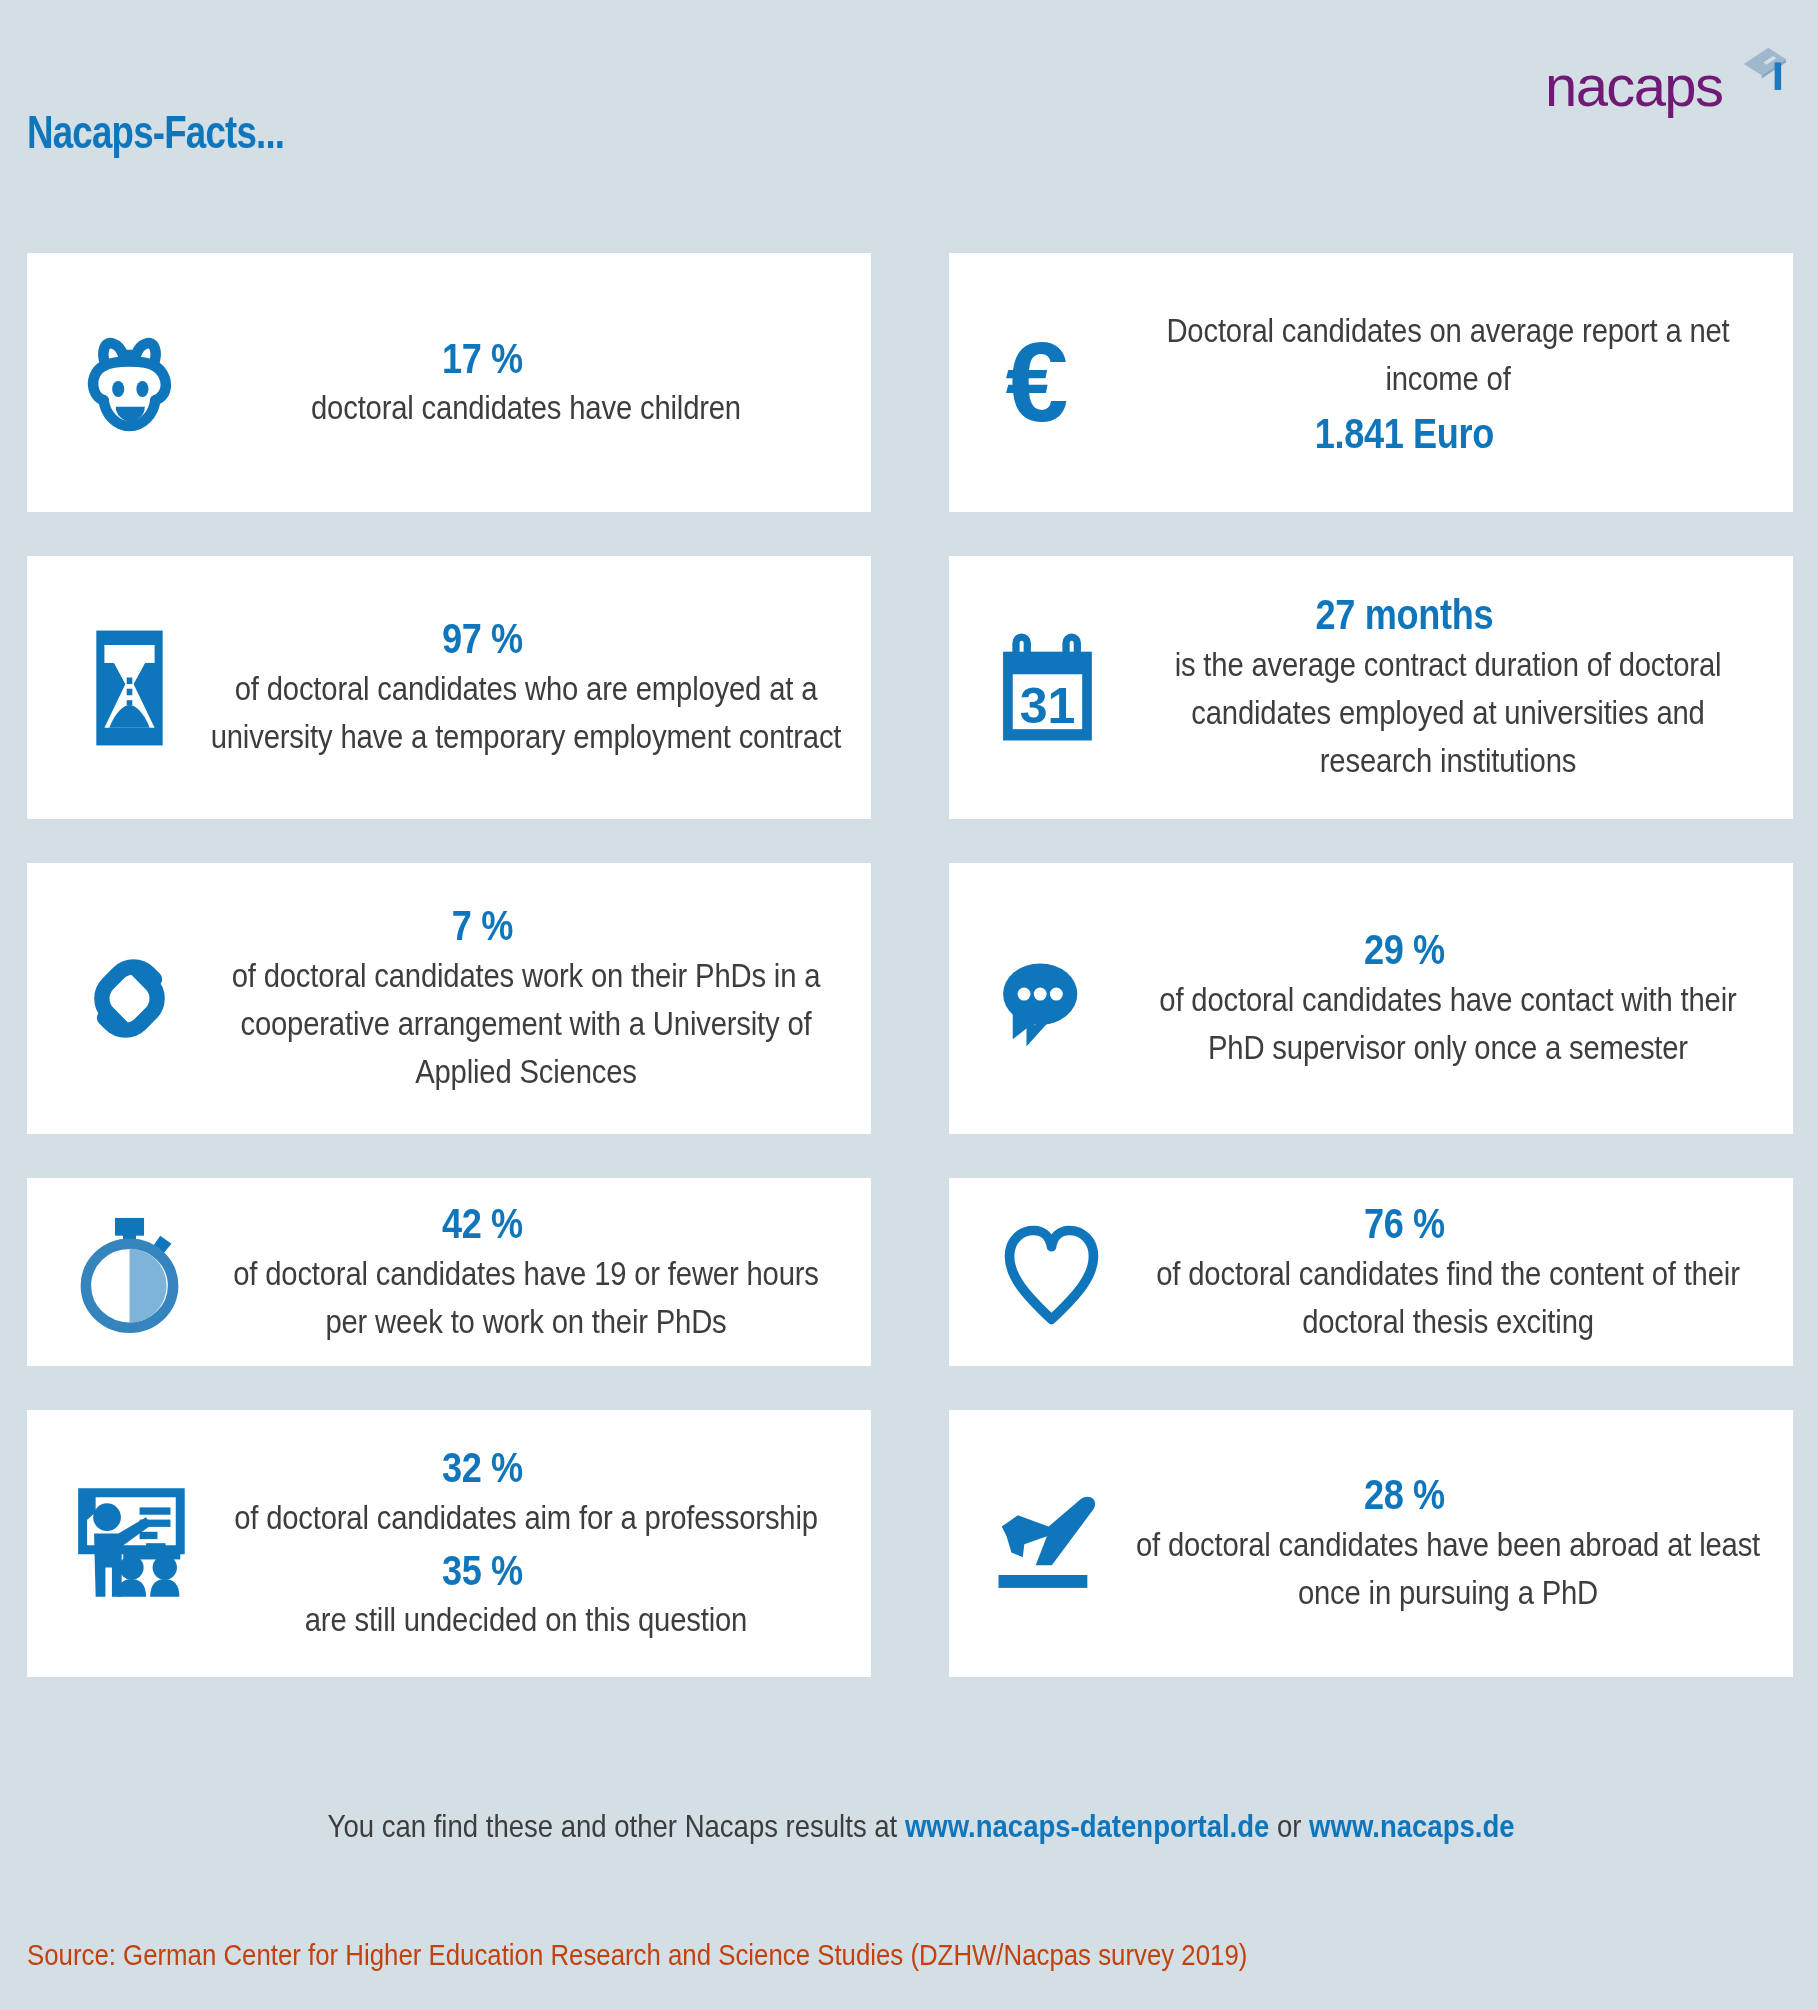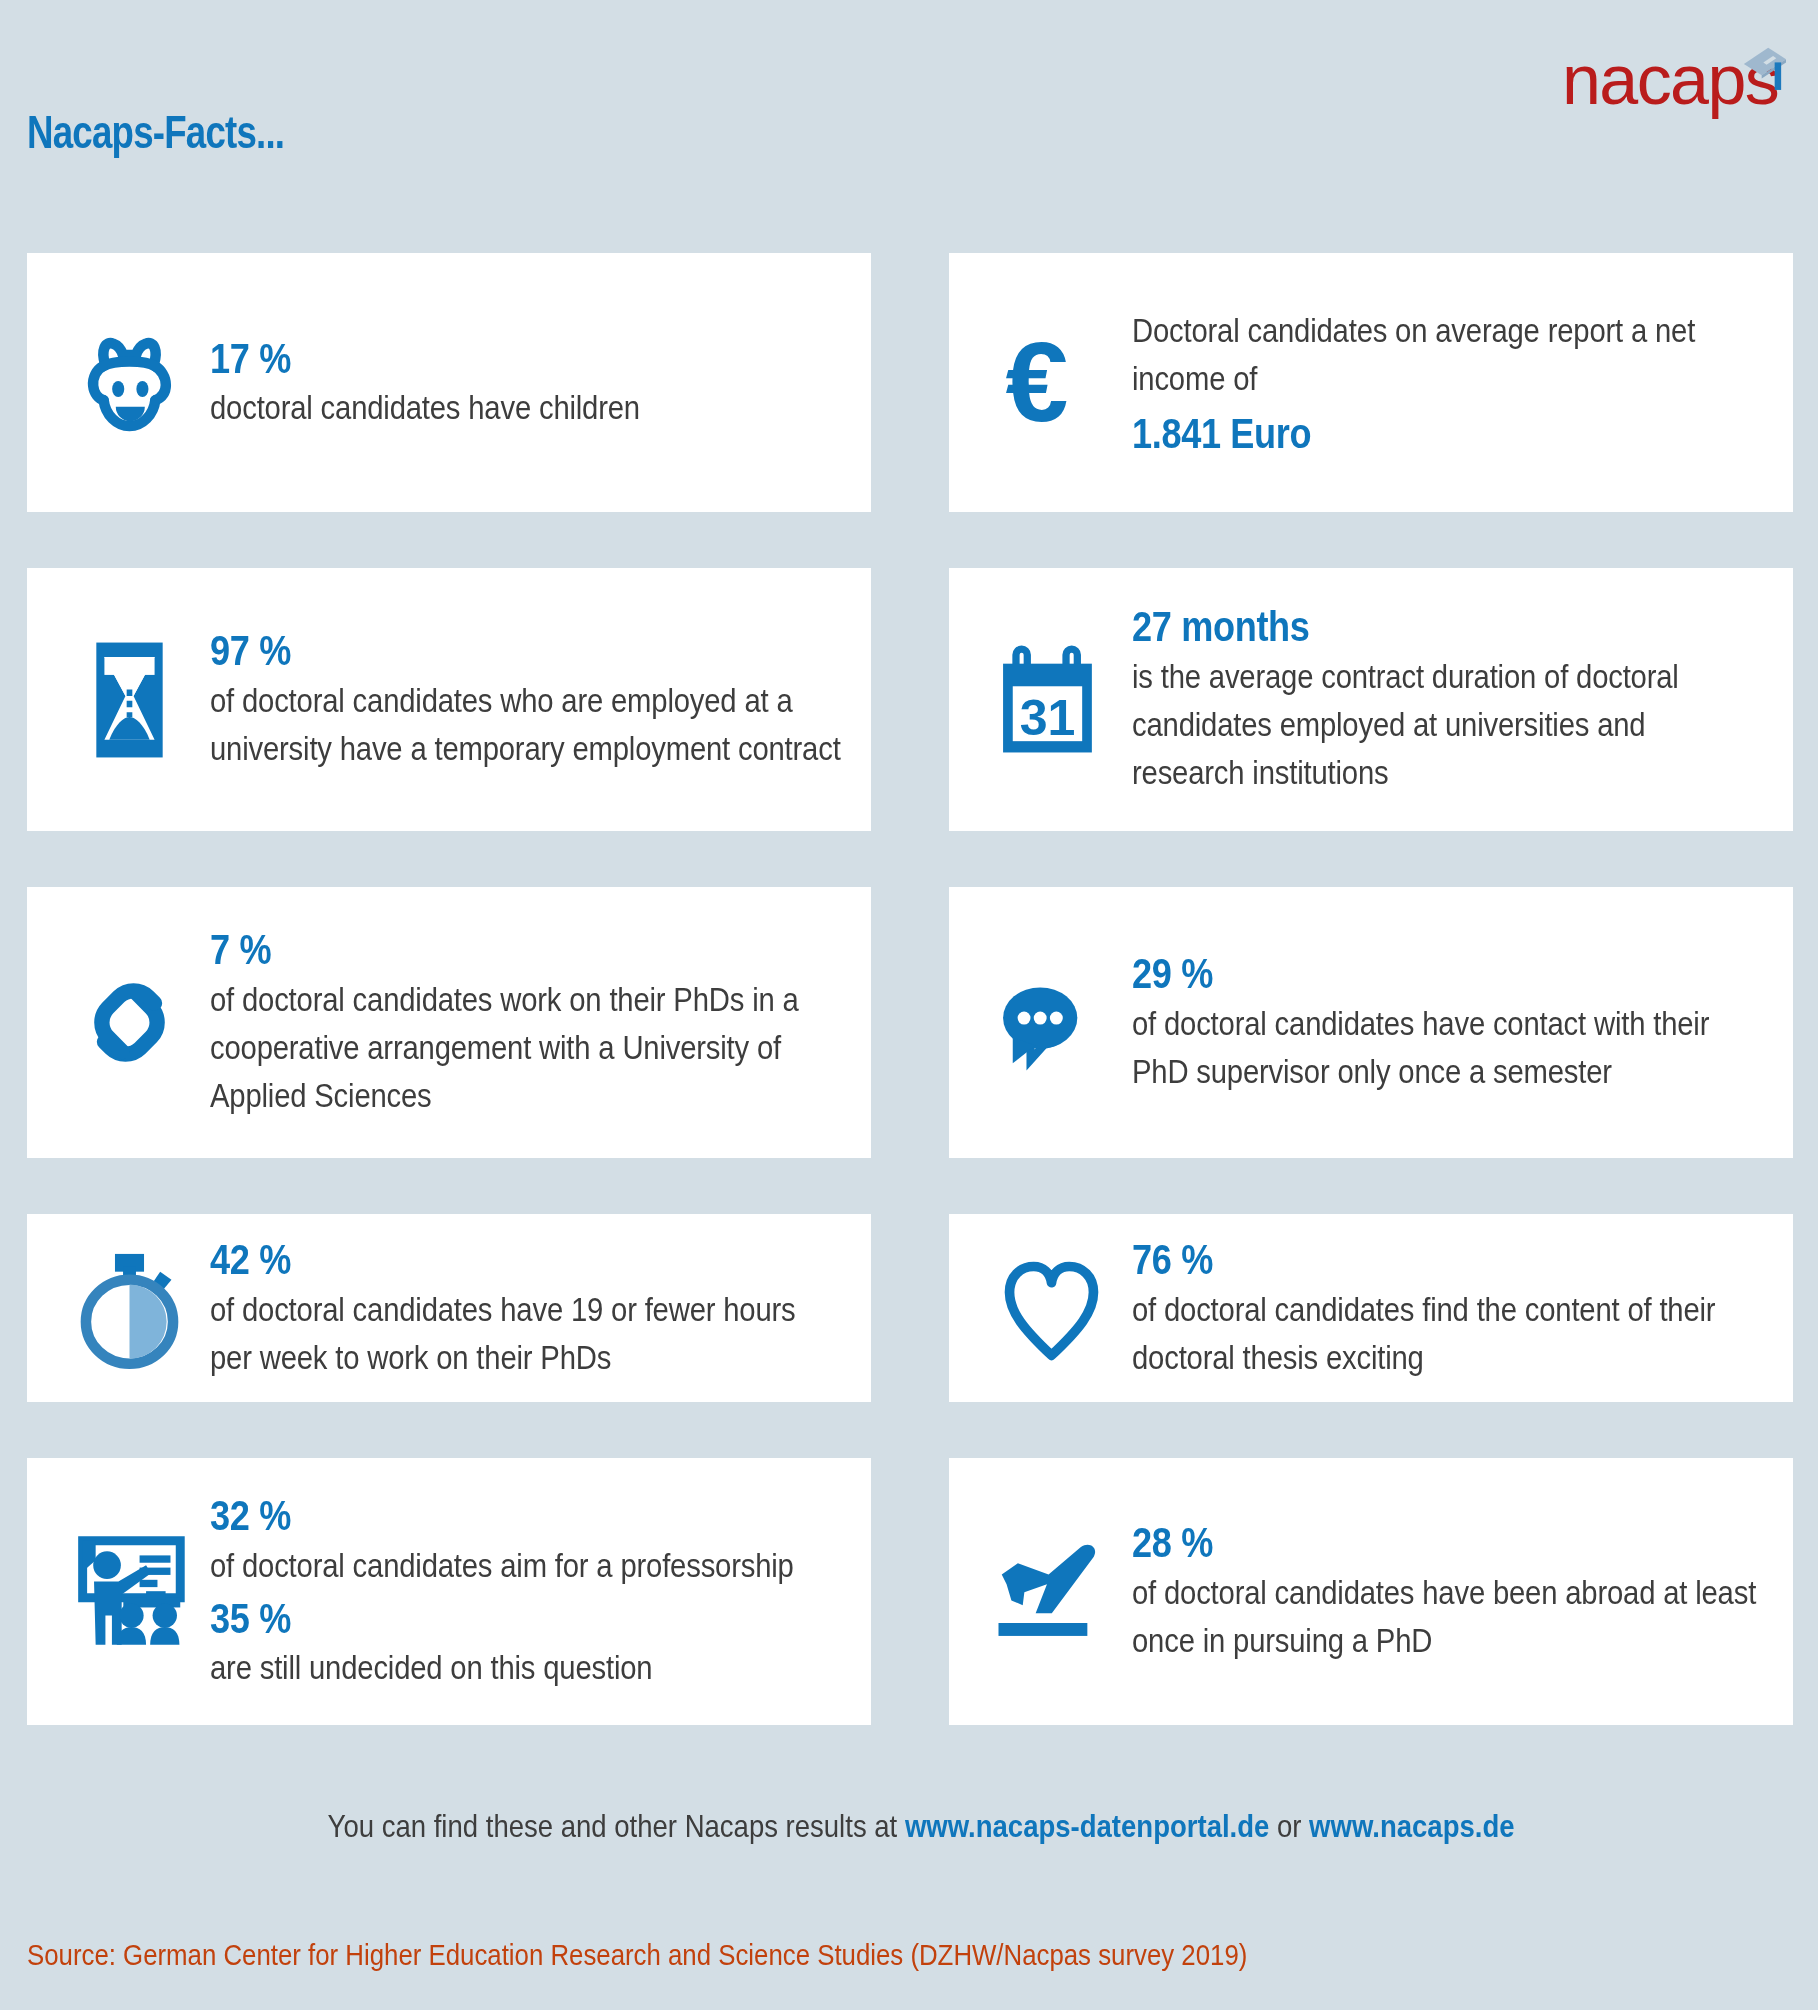--- a/index.html
+++ b/index.html
@@ -32,37 +32,37 @@
   }
   .logo {
     position: absolute;
     right: 31px;
     top: 31px;
     width: 243px;
     height: 89px;
   }
   .logo-word {
     position: absolute;
-    left: 17px;
+    left: 0;
     bottom: 4.9px;
-    font-size: 70px;
-    color: #b91c1c;
+    font-size: 58px;
+    color: #701a75;
     letter-spacing: -1.6px;
     line-height: 1;
   }
   .logo-cap { position: absolute; right: 1.6px; top: 6.5px; width: 81px; height: 65px; }
 
   
   .grid {
     position: absolute;
     left: 27px;
     top: 253px;
     width: 1766px;
   }
-  .row { display: flex; gap: 78px; margin-bottom: 56px; }
+  .row { display: flex; gap: 78px; margin-bottom: 44px; text-align: center; }
   .card {
     background: #ffffff;
     width: 859px;
     display: flex;
     align-items: center;
     padding: 18px 27.5px 18px 21px;
   }
   .r1 .card { height: 259px; }
   .r2 .card { height: 263px; }
   .r3 .card { height: 271px; }

